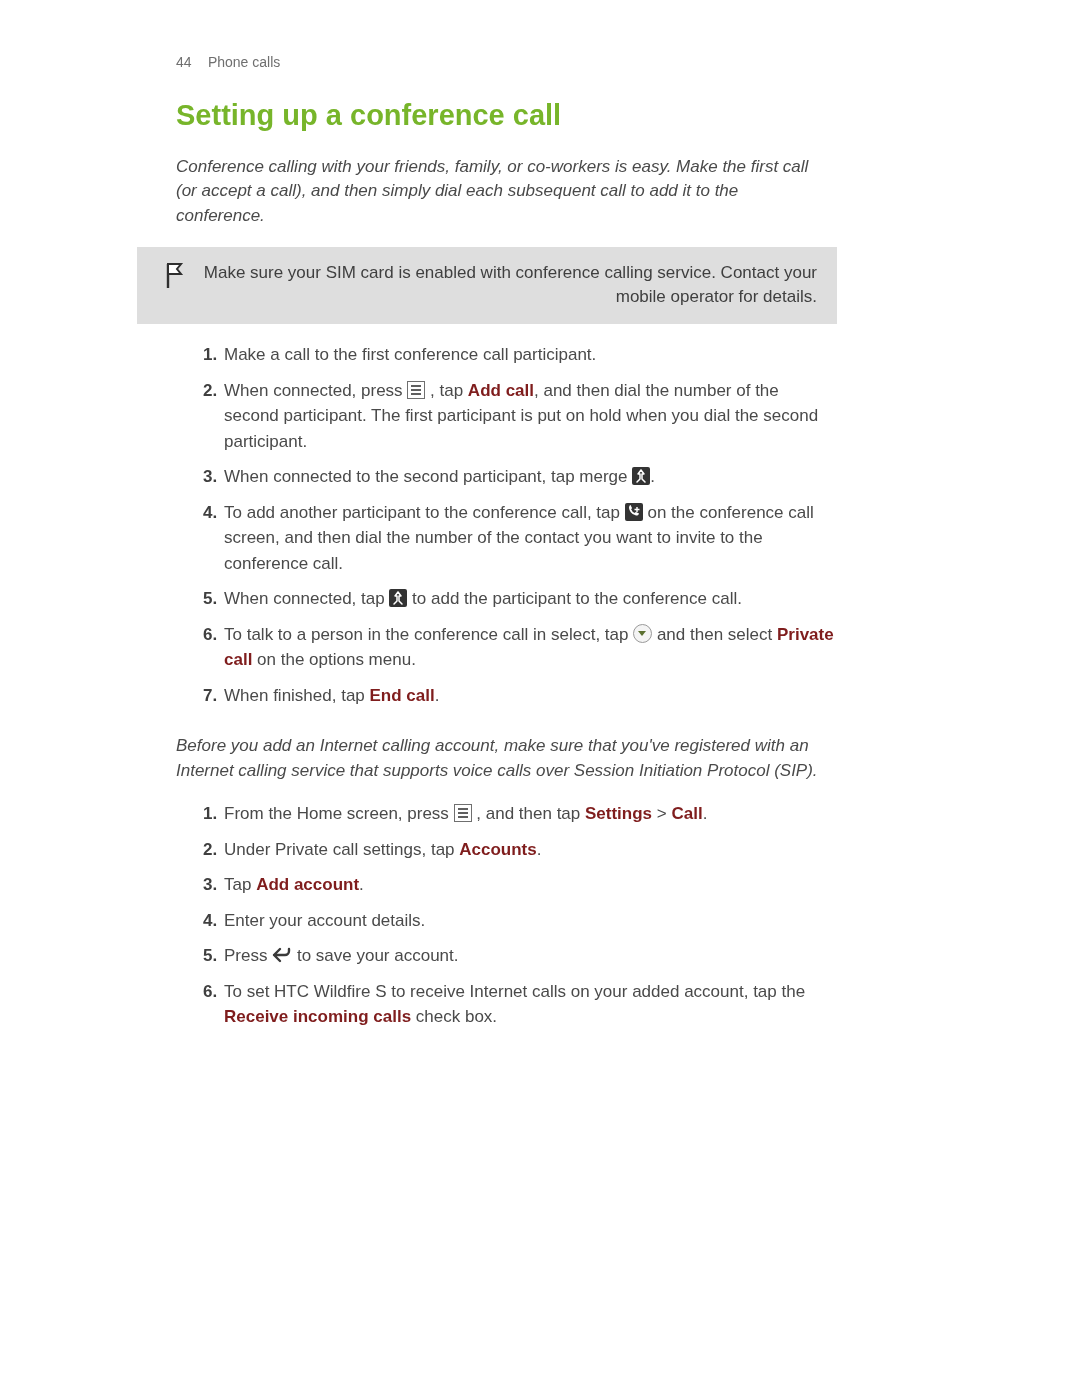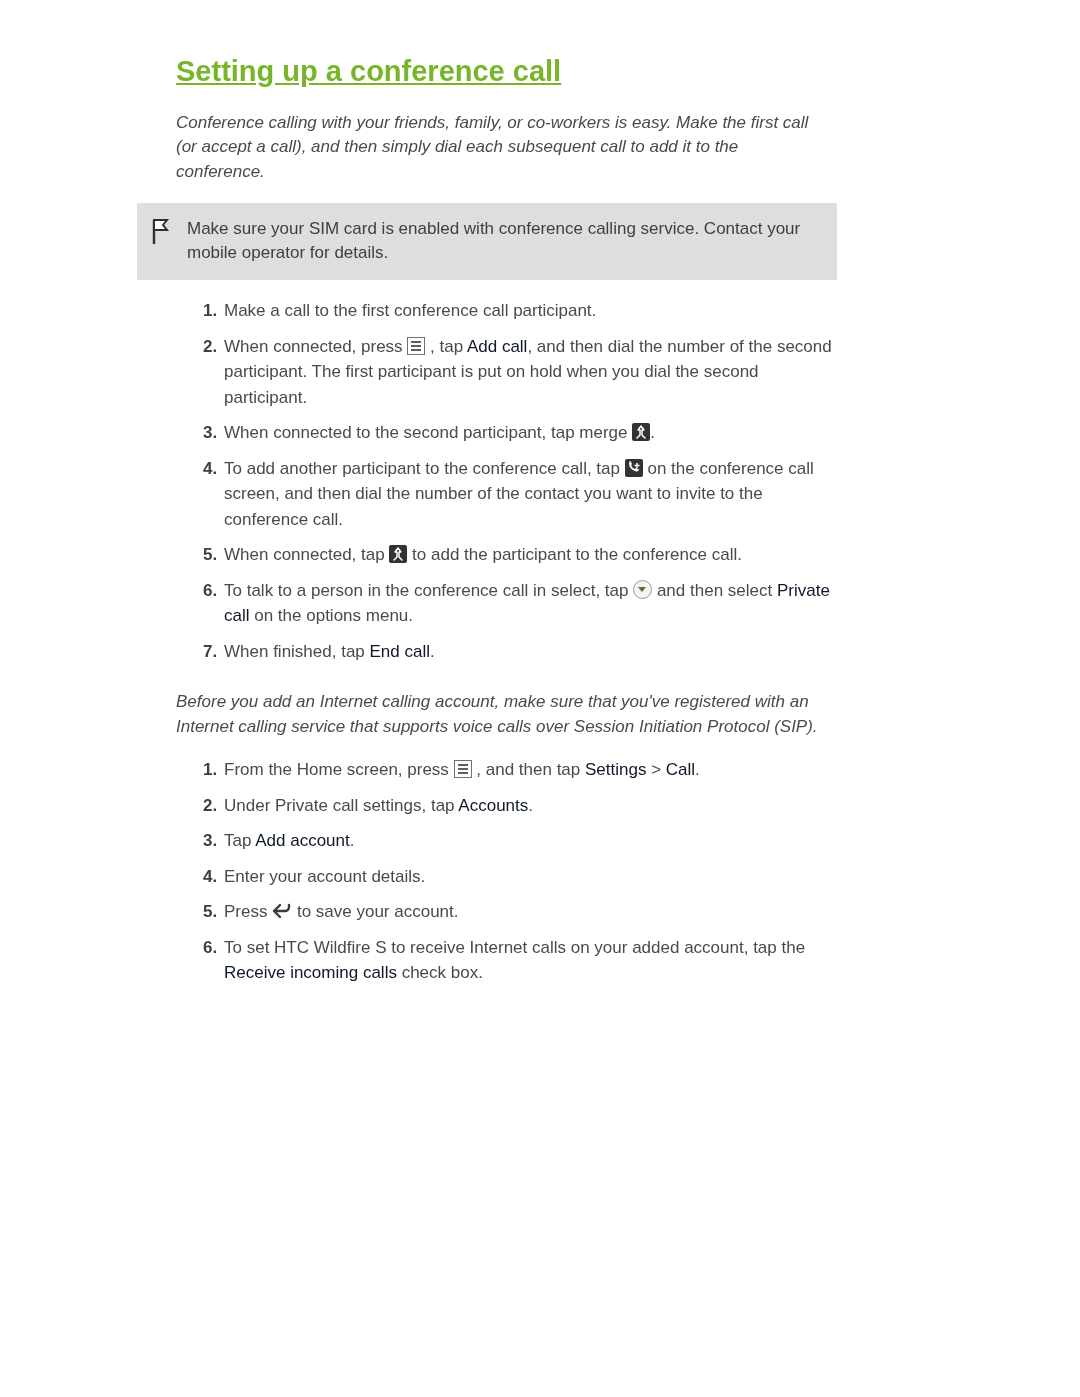--- a/index.html
+++ b/index.html
@@ -16,37 +16,37 @@
     box-sizing: border-box;
     position: relative;
   }
   .content {
     margin-left: 176px;
     width: 660px;
   }
   .content.wide {
     margin-left: 137px;
     width: 700px;
+    text-align: right;
   }
   .header-row {
     font-size: 14px;
     color: #6f6f6f;
     margin-bottom: 28px;
   }
   .header-row .pg {
     display: inline-block;
     width: 28px;
   }
   h1.section {
     font-size: 29px;
     font-weight: 600;
     color: #77b52a;
     margin: 0 0 22px 0;
     line-height: 1.2;
-    text-decoration: underline;
   }
   p.body {
     font-size: 17px;
     line-height: 1.45;
     color: #4a4a4a;
     margin: 0 16px 18px 0;
     font-style: italic;
   }
   .note-box {
     background: #dedede;
@@ -79,22 +79,22 @@
   }
   ol.steps > li {
     margin-bottom: 10px;
     padding-left: 2px;
   }
   ol.steps > li::marker {
     font-weight: 700;
     color: #3f3f3f;
   }
   .bold {
-    font-weight: 400;
-    color: #0f172a;
+    font-weight: 700;
+    color: #7f1d1d;
   }
   .inline-icon {
     display: inline-block;
     vertical-align: -3px;
     width: 18px;
     height: 18px;
   }
   .inline-icon.dark-bg {
     background: #333333;
     border-radius: 2px;
@@ -152,20 +152,26 @@
     border-top: 1px dotted #9a9a9a;
     border-bottom: 1px dotted #9a9a9a;
     padding: 6px 0 4px 0;
   }
 </style>
 </head>
 <body>
 
 <div class="page">
 
+  <div class="content">
+    <div class="header-row">
+      <span class="pg">44</span>
+      <span>Phone calls</span>
+    </div>
+  </div>
 
   <div class="content">
     <h1 class="section">Setting up a conference call</h1>
     <p class="body">Conference calling with your friends, family, or co-workers is easy. Make the first call (or accept a call), and then simply dial each subsequent call to add it to the conference.</p>
   </div>
 
   <div class="content wide">
     <div class="note-box">
       <div class="flag-col">
         <svg class="flag-icon" viewBox="0 0 22 26">

